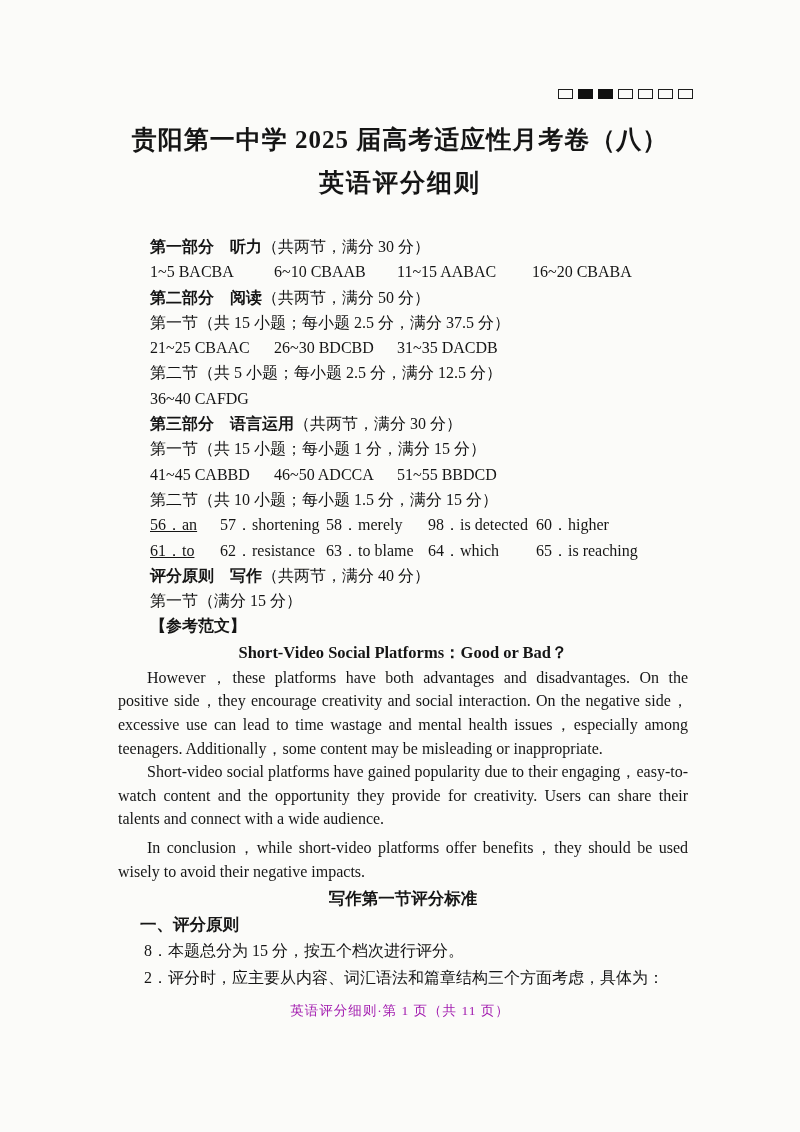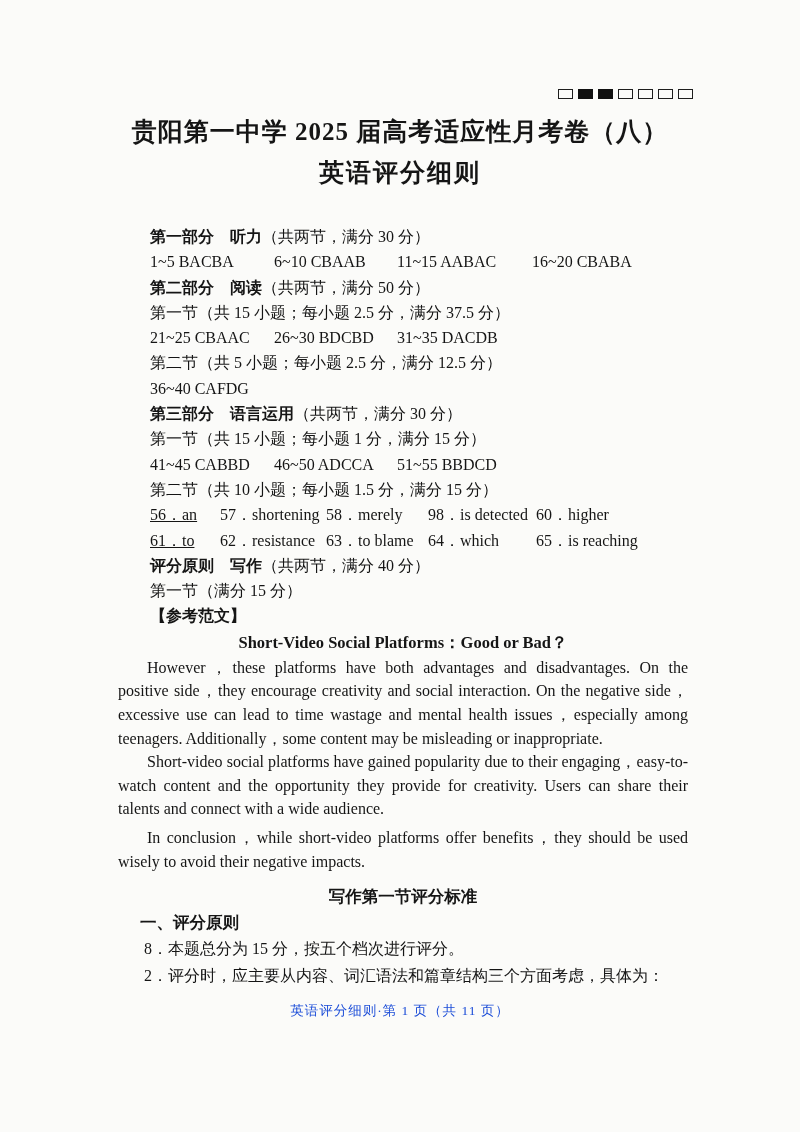--- a/index.html
+++ b/index.html
@@ -12,21 +12,21 @@
     overflow:hidden;
   }
   .page { position:absolute; inset:0; }
 
   
   .marks { position:absolute; top:89px; right:107px; display:flex; gap:5px; }
   .mark { width:15px; height:10px; border:1.5px solid #1d1d1d; background:transparent; box-sizing:border-box; }
   .mark.filled { background:#101010; border-color:#101010; }
 
   .doc-title {
-    margin:4px; padding-top:112px;
+    margin:12px; padding-top:112px;
     text-align:center; font-size:25px; font-weight:bold; line-height:32px;
     letter-spacing:1px;
   }
   .doc-subtitle {
     margin:10px 0 0; text-align:center;
     font-size:25px; font-weight:bold; line-height:30px; letter-spacing:2px;
   }
 
   .content { margin:36px 112px 0 118px; }
   .line { font-size:16px; line-height:25.3px; white-space:nowrap;margin-left:32px; }
@@ -37,27 +37,27 @@
   .w70 { width:70px;text-decoration:underline; } .w106 { width:106px; } .w102 { width:102px; } .w108 { width:108px; }
 
   .essay-title { text-align:center; font-weight:bold; font-size:16.5px; line-height:27px; }
   .para {
     margin:0; font-size:16px; line-height:23.6px;
     text-align:justify; text-indent:29px;
   }
   .para + .para { margin-top:0px; }
   .para.last { margin-top:5px; }
 
-  .rubric-heading { text-align:center; font-weight:bold; font-size:16.5px; line-height:26px; margin-top:11px; }
+  .rubric-heading { text-align:center; font-weight:bold; font-size:16.5px; line-height:26px; margin-top:3px; }
   .principles-heading { font-weight:bold; font-size:16.5px; line-height:26px; padding-left:22px; }
   .rubric-item { font-size:16px; line-height:26.5px; padding-left:26px; white-space:nowrap; }
 
   .footer {
     position:absolute; top:1002px; left:0; right:0;
-    text-align:center; font-size:13.5px; color:#1d4ed8; letter-spacing:1px;
+    text-align:center; font-size:13.5px; color:#a21caf; letter-spacing:1px;
   }
 </style>
 </head>
 <body>
 
 <div class="page">
 
   <div class="marks">
       <span class="mark"></span>
       <span class="mark filled"></span>

